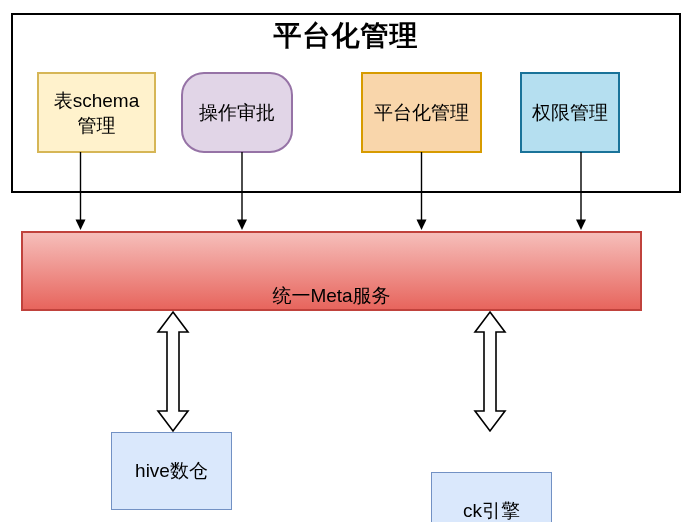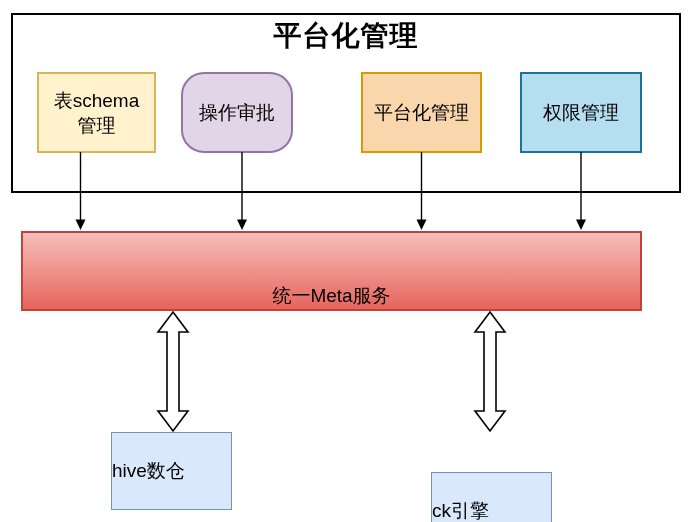--- a/index.html
+++ b/index.html
@@ -32,37 +32,37 @@
     top: 72px; height: 81px;
     display: flex; align-items: center; justify-content: center;
     text-align: center;
     font-size: 19px; line-height: 25px;
     white-space: pre-line;
     border: 2px solid;
   }
   .module.m-yellow { left: 21px;  width: 119px; background: #FFF2CC; border-color: #D6B656; margin-left: 16px; }
   .module.m-purple { left: 181px; width: 112px; background: #E1D5E7; border-color: #9673A6; border-radius: 23px; }
   .module.m-orange { left: 361px; width: 121px; background: #F9D6AB; border-color: #D79B00; }
-  .module.m-blue   { left: 520px; width: 122px; background: #B5DFF0; border-color: #1A7399; }
+  .module.m-blue   { left: 520px; width: 100px; background: #B5DFF0; border-color: #1A7399; }
 
   
   .meta-bar {
     left: 21px; top: 231px; width: 621px; height: 80px;
     border: 2px solid #C0423C;
     background: linear-gradient(to bottom, #F6BEBA 0%, #E7655D 100%);
     display: flex; align-items: flex-end; justify-content: center;
     font-size: 19px;
   }
 
   
   .storage {
     top: 432px; width: 121px; height: 78px;
     background: #DAE8FC;
     border: 1.5px solid #7291C4;
-    display: flex; align-items: center; justify-content: flex-start;
+    display: flex; align-items: center; justify-content: center;
     font-size: 19px;
   }
   .storage.s-hive { left: 111px; }
   .storage.s-ck   { left: 431px; margin-top: 40px; }
 
   
   .arrow-layer {
     position: absolute; left: 0; top: 0; width: 692px; height: 522px;
     pointer-events: none;
   }

